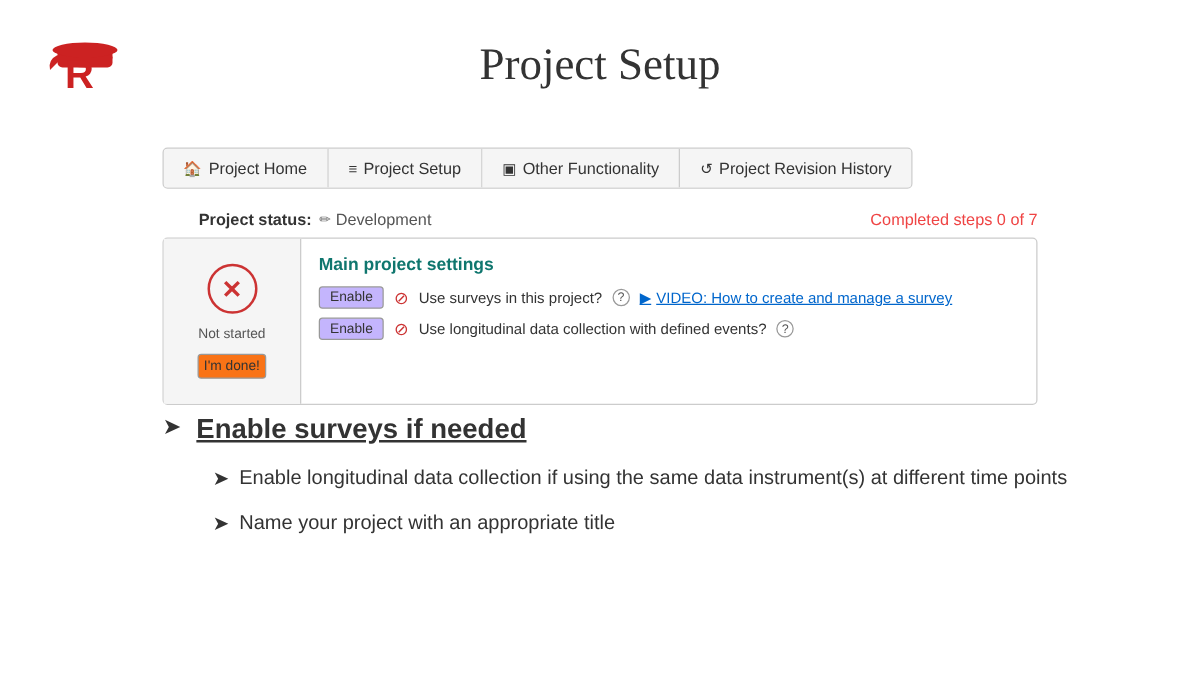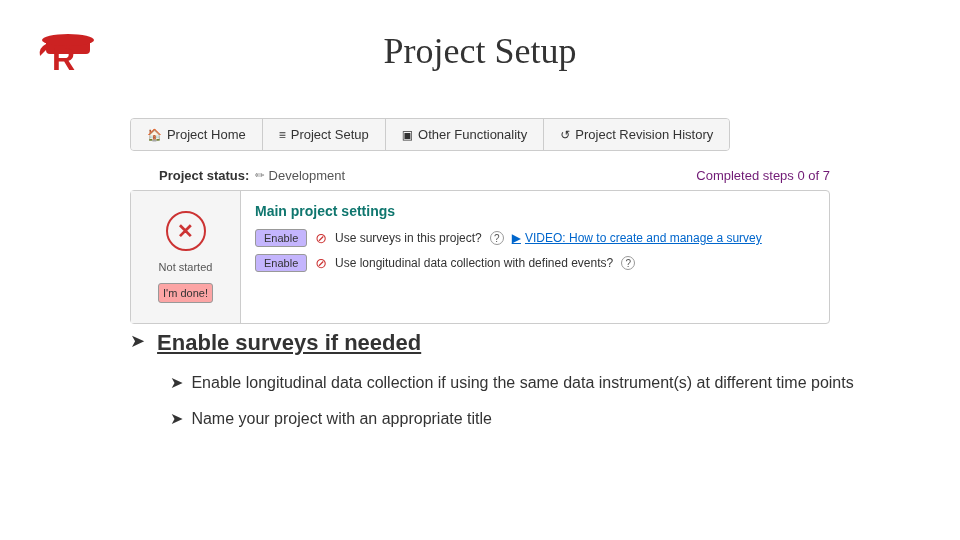--- a/index.html
+++ b/index.html
@@ -104,21 +104,21 @@
       gap: 4px;
     }
 
     .pencil-icon {
       color: #666;
       font-size: 11px;
     }
 
     .steps-completed {
       font-size: 13px;
-      color: #701a75;
+      color: #ef4444;
     }
 
     
     .settings-box {
       position: absolute;
       top: 190px;
       left: 130px;
       right: 130px;
       border: 1px solid #ccc;
       border-radius: 4px;
@@ -159,21 +159,21 @@
 
     .not-started-label {
       font-size: 11px;
       color: #555;
       text-align: center;
     }
 
     .im-done-btn {
       font-size: 11px;
       padding: 3px 4px;
-      background: #fca5a5;
+      background: #f97316;
       border: 1px solid #999;
       border-radius: 3px;
       cursor: pointer;
       color: #333;
     }
 
     
     .settings-content {
       flex: 1;
       padding: 12px 14px;

